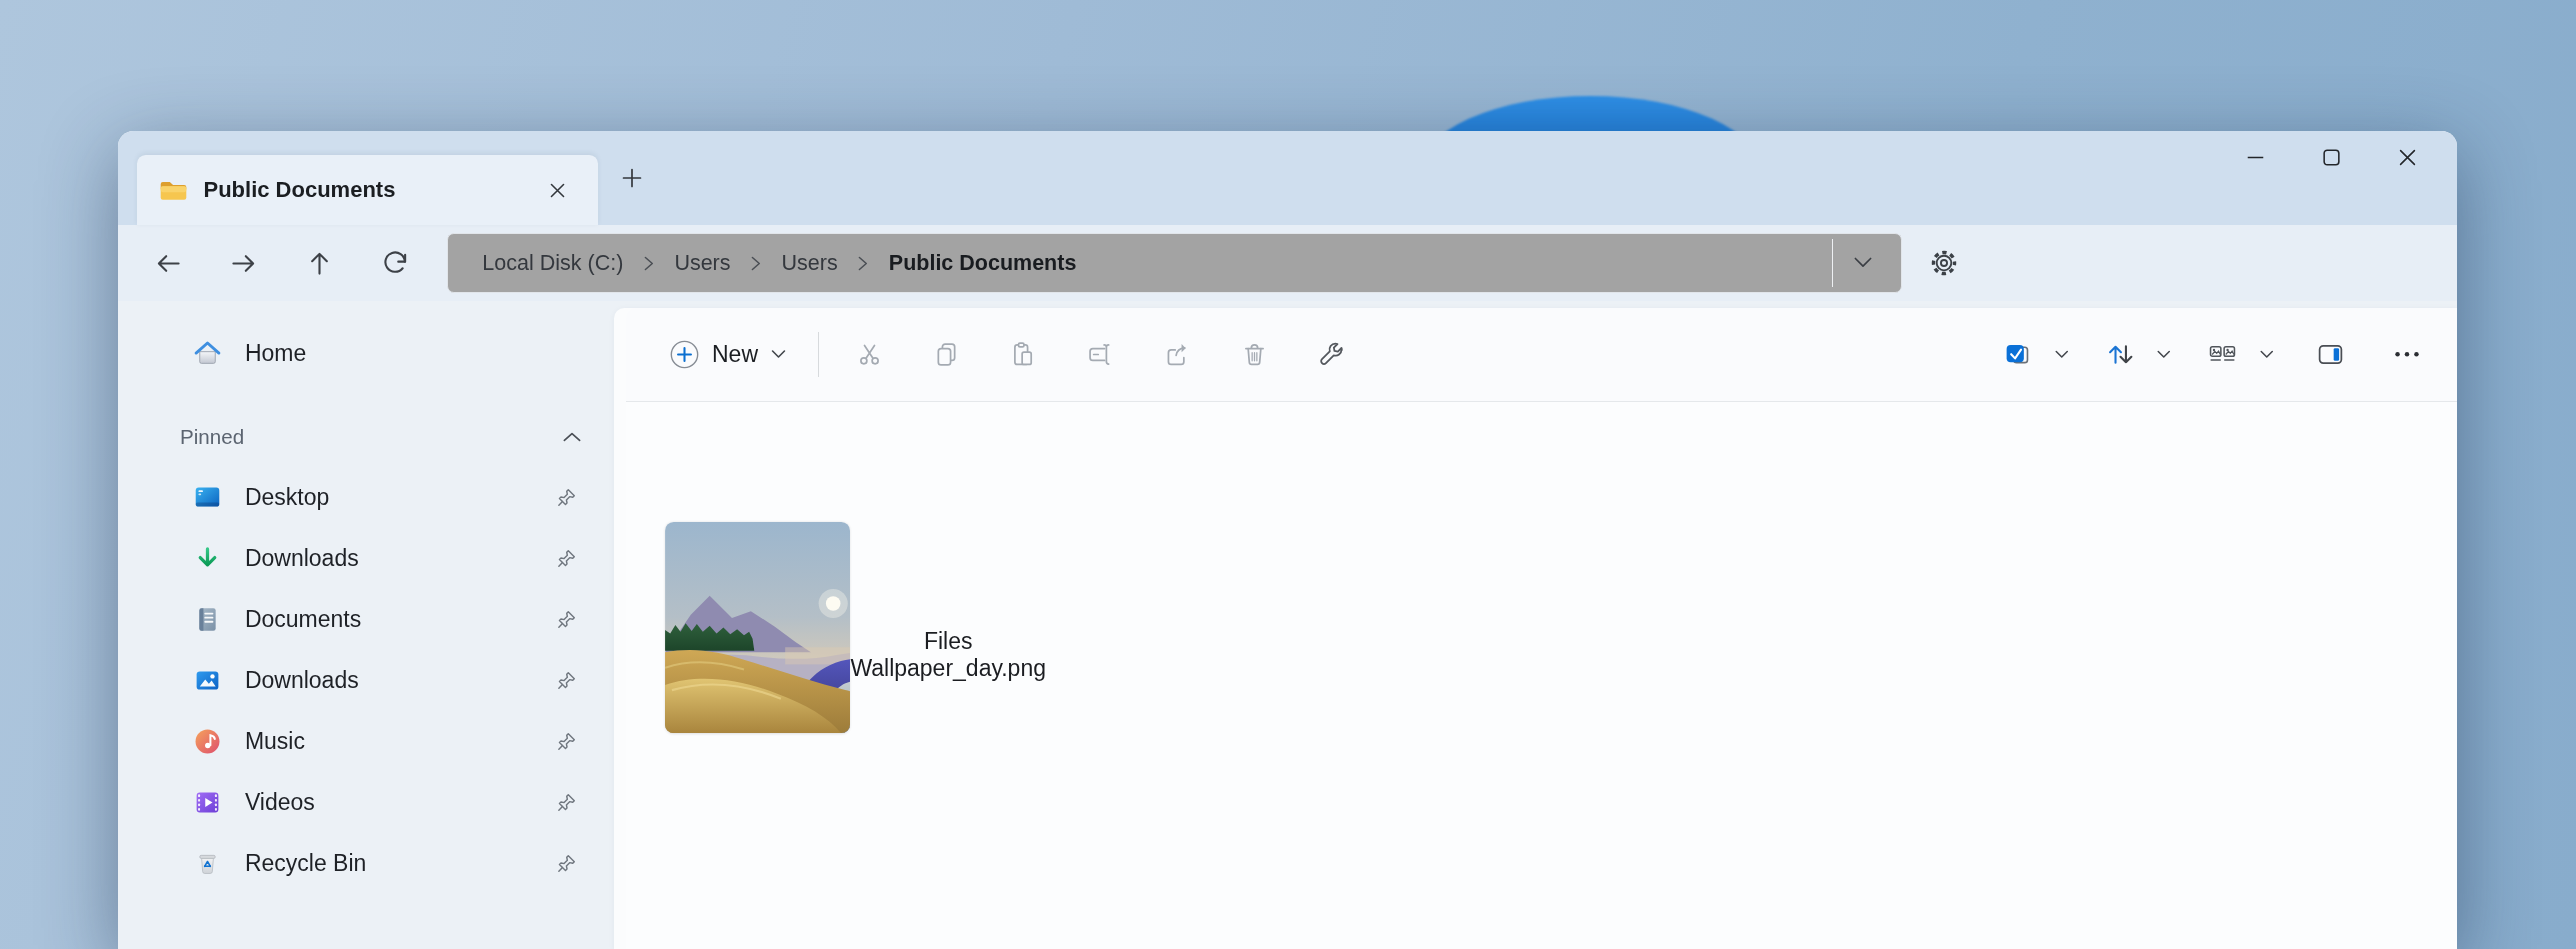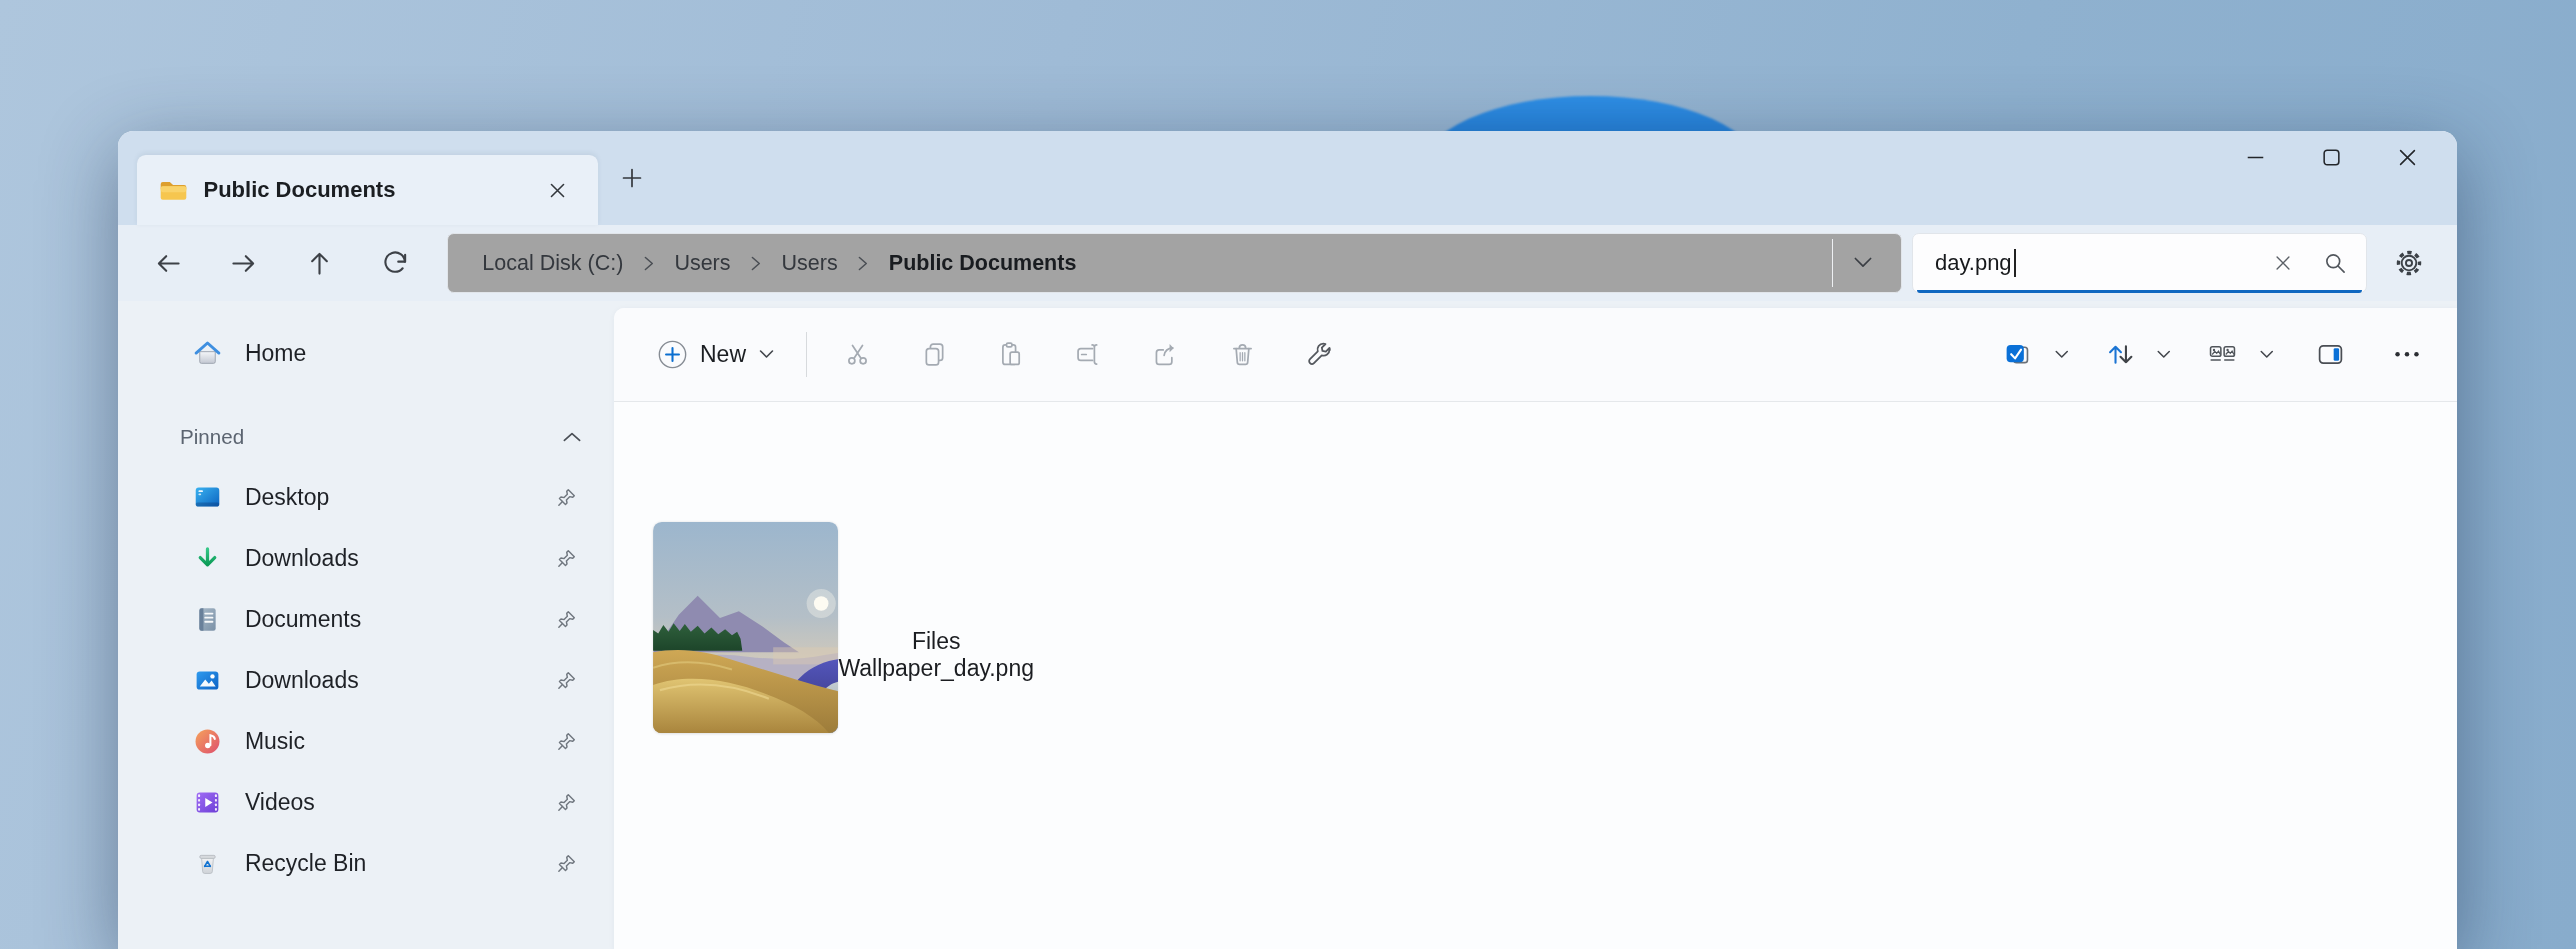--- a/index.html
+++ b/index.html
@@ -47,21 +47,21 @@
   .sidebar { width:463px; position:relative; padding-top:23px; flex:0 0 auto;margin-left:33px; }
   .side-item { height:58px; display:flex; align-items:center; padding-left:34px; position:relative; border-radius:6.9px; margin:0 6.9px; }
   .side-item .ic { width:31px; display:flex; justify-content:center; flex:0 0 auto; }
   .side-item .lbl { margin-left:22px; font-size:23px; color:#1e2126; }
   .side-head { height:55px; display:flex; align-items:center; padding-left:29px; position:relative; }
   .side-head .lbl { font-size:20.6px; color:#5b6470; }
   .pin { position:absolute; right:28px; top:50%; transform:translateY(-50%); }
   .sec-chev { position:absolute; right:31px; top:50%; transform:translateY(-50%); }
   .itemgap { height:2.6px; }
 
-  .main { flex:1; background:#fbfcfd; border-radius:10.3px 0 0 0; margin-top:6.9px; box-shadow:0 1.7px 6.9px rgba(30,50,80,.05); display:flex; flex-direction:column; }
+  .main { flex:1; background:#fbfcfd; border-radius:10.3px 0 0 0; margin-top:6.9px; box-shadow:0 1.7px 6.9px rgba(30,50,80,.05); display:flex; flex-direction:column;padding-left:12px; }
   .commandbar { height:94px; display:flex; align-items:center; padding:0 26px 0 31px; border-bottom:0.9px solid #e5e8eb; background:#fafbfd; border-radius:10.3px 0 0 0; }
   .newbtn { display:flex; align-items:center; gap:12px; padding:8.6px 12px; border-radius:6.9px; }
   .newbtn .nlabel { font-size:23px; color:#1b1e22; }
   .cmd-divider { width:0.9px; height:45px; background:#d7dadd; margin:0 12px 0 19px; }
   .cmdbtn { width:77px; height:69px; display:flex; align-items:center; justify-content:center; border-radius:6.9px; }
   .right-tools { margin-left:auto; display:flex; align-items:center; }
   .chevbtn { width:34px; height:55px; display:flex; align-items:center; justify-content:center; border-radius:5.2px; }
   .gap18 { width:15.5px; } .gap24 { width:20.6px; } .gap30 { width:26px; }
 
   .content { flex:1; background:#fcfdfe; }
@@ -163,38 +163,20 @@
           </svg>
       </span>
       <span class="crumb last">Public Documents</span>
       <span class="crumb-chevron">
         <svg width="22" height="15.5" viewBox="0 0 26 18">
             <path d="M4 4l9 9 9-9" fill="none" stroke="#3a3e44" stroke-width="2" stroke-linecap="round" stroke-linejoin="round"></path>
           </svg>
       </span>
     </div>
 
-    <div class="searchbox">
-      <span class="search-text">
-        <span>day.png</span>
-          <span class="caret"></span>
-      </span>
-      <span class="sq-btn">
-        <svg width="22" height="22" viewBox="0 0 26 26">
-            <path d="M6 6l14 14M20 6L6 20" stroke="#5b6067" stroke-width="1.6" stroke-linecap="round"></path>
-          </svg>
-      </span>
-      <span class="sq-btn">
-        <svg width="26" height="26" viewBox="0 0 30 30">
-            <circle cx="13" cy="13" r="7.4" fill="none" stroke="#51565c" stroke-width="1.9"></circle>
-            <path d="M18.5 18.5l7 7" stroke="#51565c" stroke-width="1.9" stroke-linecap="round"></path>
-          </svg>
-      </span>
-      <span class="underline"></span>
-    </div>
 
     <div class="gearbtn">
       <svg width="34" height="34" viewBox="0 0 40 40">
         <circle cx="20" cy="20" r="12.4" fill="none" stroke="#3c4147" stroke-width="4" stroke-dasharray="5.1 4.65" stroke-dashoffset="2.5"></circle>
         <circle cx="20" cy="20" r="8.6" fill="#e7eef6" stroke="#3c4147" stroke-width="2.2"></circle>
         <circle cx="20" cy="20" r="3.6" fill="none" stroke="#3c4147" stroke-width="2.2"></circle>
       </svg>
     </div>
   </div>
 

